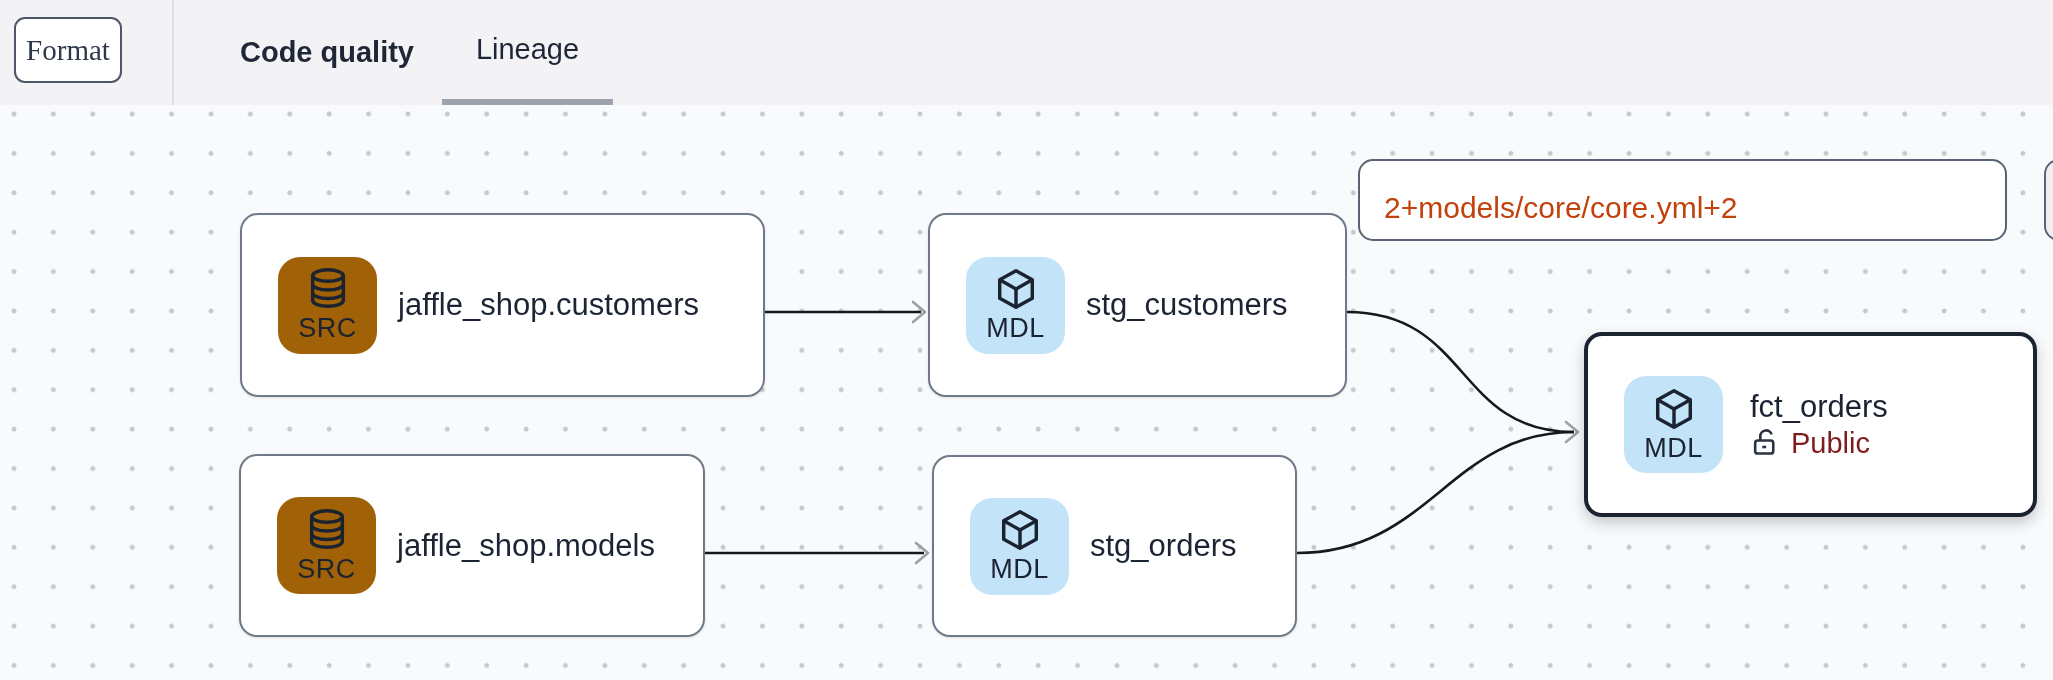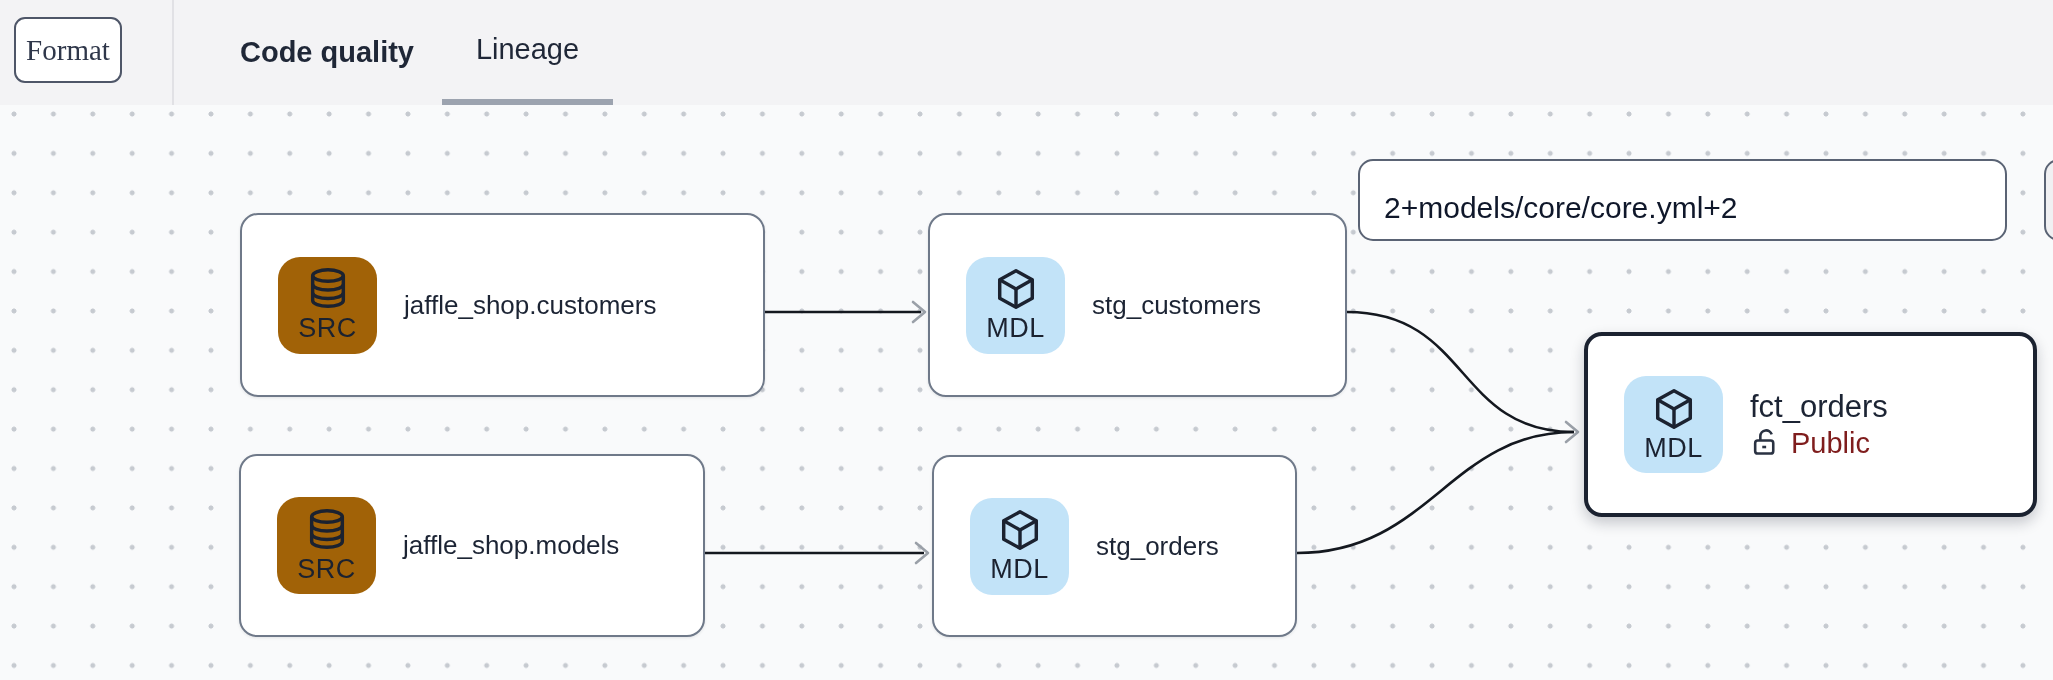--- a/index.html
+++ b/index.html
@@ -58,36 +58,36 @@
     box-shadow: 0 6px 14px rgba(20,25,40,0.22);
   }
   .node-icon {
     width: 99px; height: 97px; border-radius: 22px; flex: none;
     display: flex; flex-direction: column; align-items: center; justify-content: center;
   }
   .node-icon.src { background: #a16207; }
   .node-icon.mdl { background: #c2e3f8; }
   .node-icon svg { width: 46px; height: 46px; stroke: #1b2230; fill: none; stroke-width: 1.8; }
   .node-icon .type-label { font-size: 27px; color: #1b2230; margin-top: 1px; letter-spacing: 0.5px; }
-  .node-label { font-size: 26px; color: #1c2434; margin-left: 27px; white-space: nowrap; }
+  .node-label { font-size: 31px; color: #1c2434; margin-left: 21px; white-space: nowrap; }
   .node-text-col { margin-left: 27px; display: flex; flex-direction: column; }
   .node-title { font-size: 31px; color: #1c2434; white-space: nowrap; }
   .node-badge { display: flex; align-items: flex-start; margin-top: 2px; color: #7f1d1d; }
   .node-badge svg { width: 31px; height: 31px; stroke: #2a3242; fill: none; stroke-width: 2; }
   .node-badge .badge-label { font-size: 29px; margin-left: 10px; }
 
   
   .graph-controls {
     position: absolute; left: 1358px; top: 54px; width: 649px; height: 82px;
     border: 2.5px solid #5a6374; border-radius: 15px; background: #ffffff;
     display: flex; overflow: hidden;
   }
   .selector-input {
     flex: 1; border: none; outline: none; background: transparent;
-    font-family: inherit; font-size: 30px; color: #0f172a; padding: 16px 0 0 24px;
+    font-family: inherit; font-size: 30px; color: #c2410c; padding: 16px 0 0 24px;
   }
   .update-graph-btn {
     width: 229px; flex: none; background: rgba(230,231,234,0.82);
     border: none; border-left: 2.5px solid #5a6374;
     font-family: inherit; font-size: 30px; color: #3a4254; cursor: pointer;
   }
   .partial-btn {
     position: absolute; left: 2044px; top: 54px; width: 40px; height: 82px;
     border: 2.5px solid #5a6374; border-radius: 15px; background: #f0f0f2;
   }

